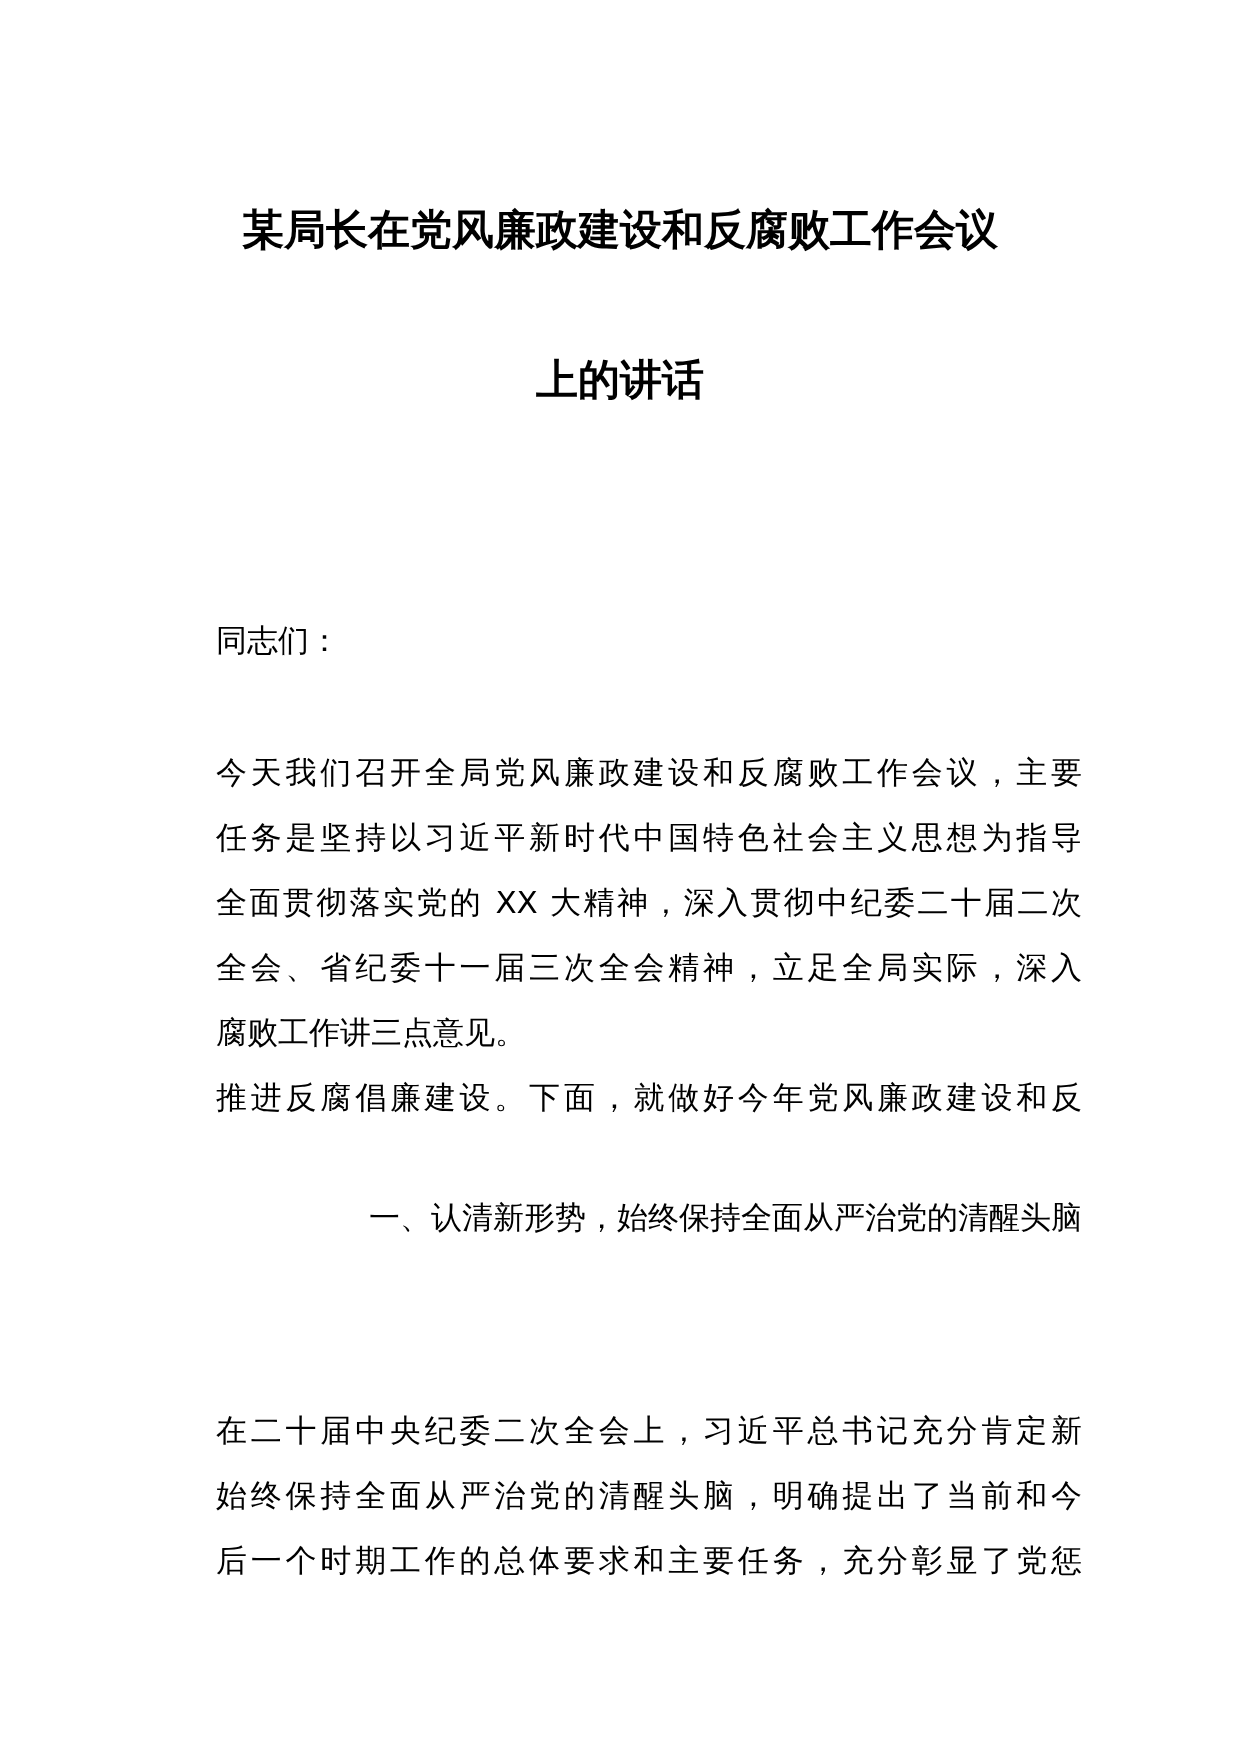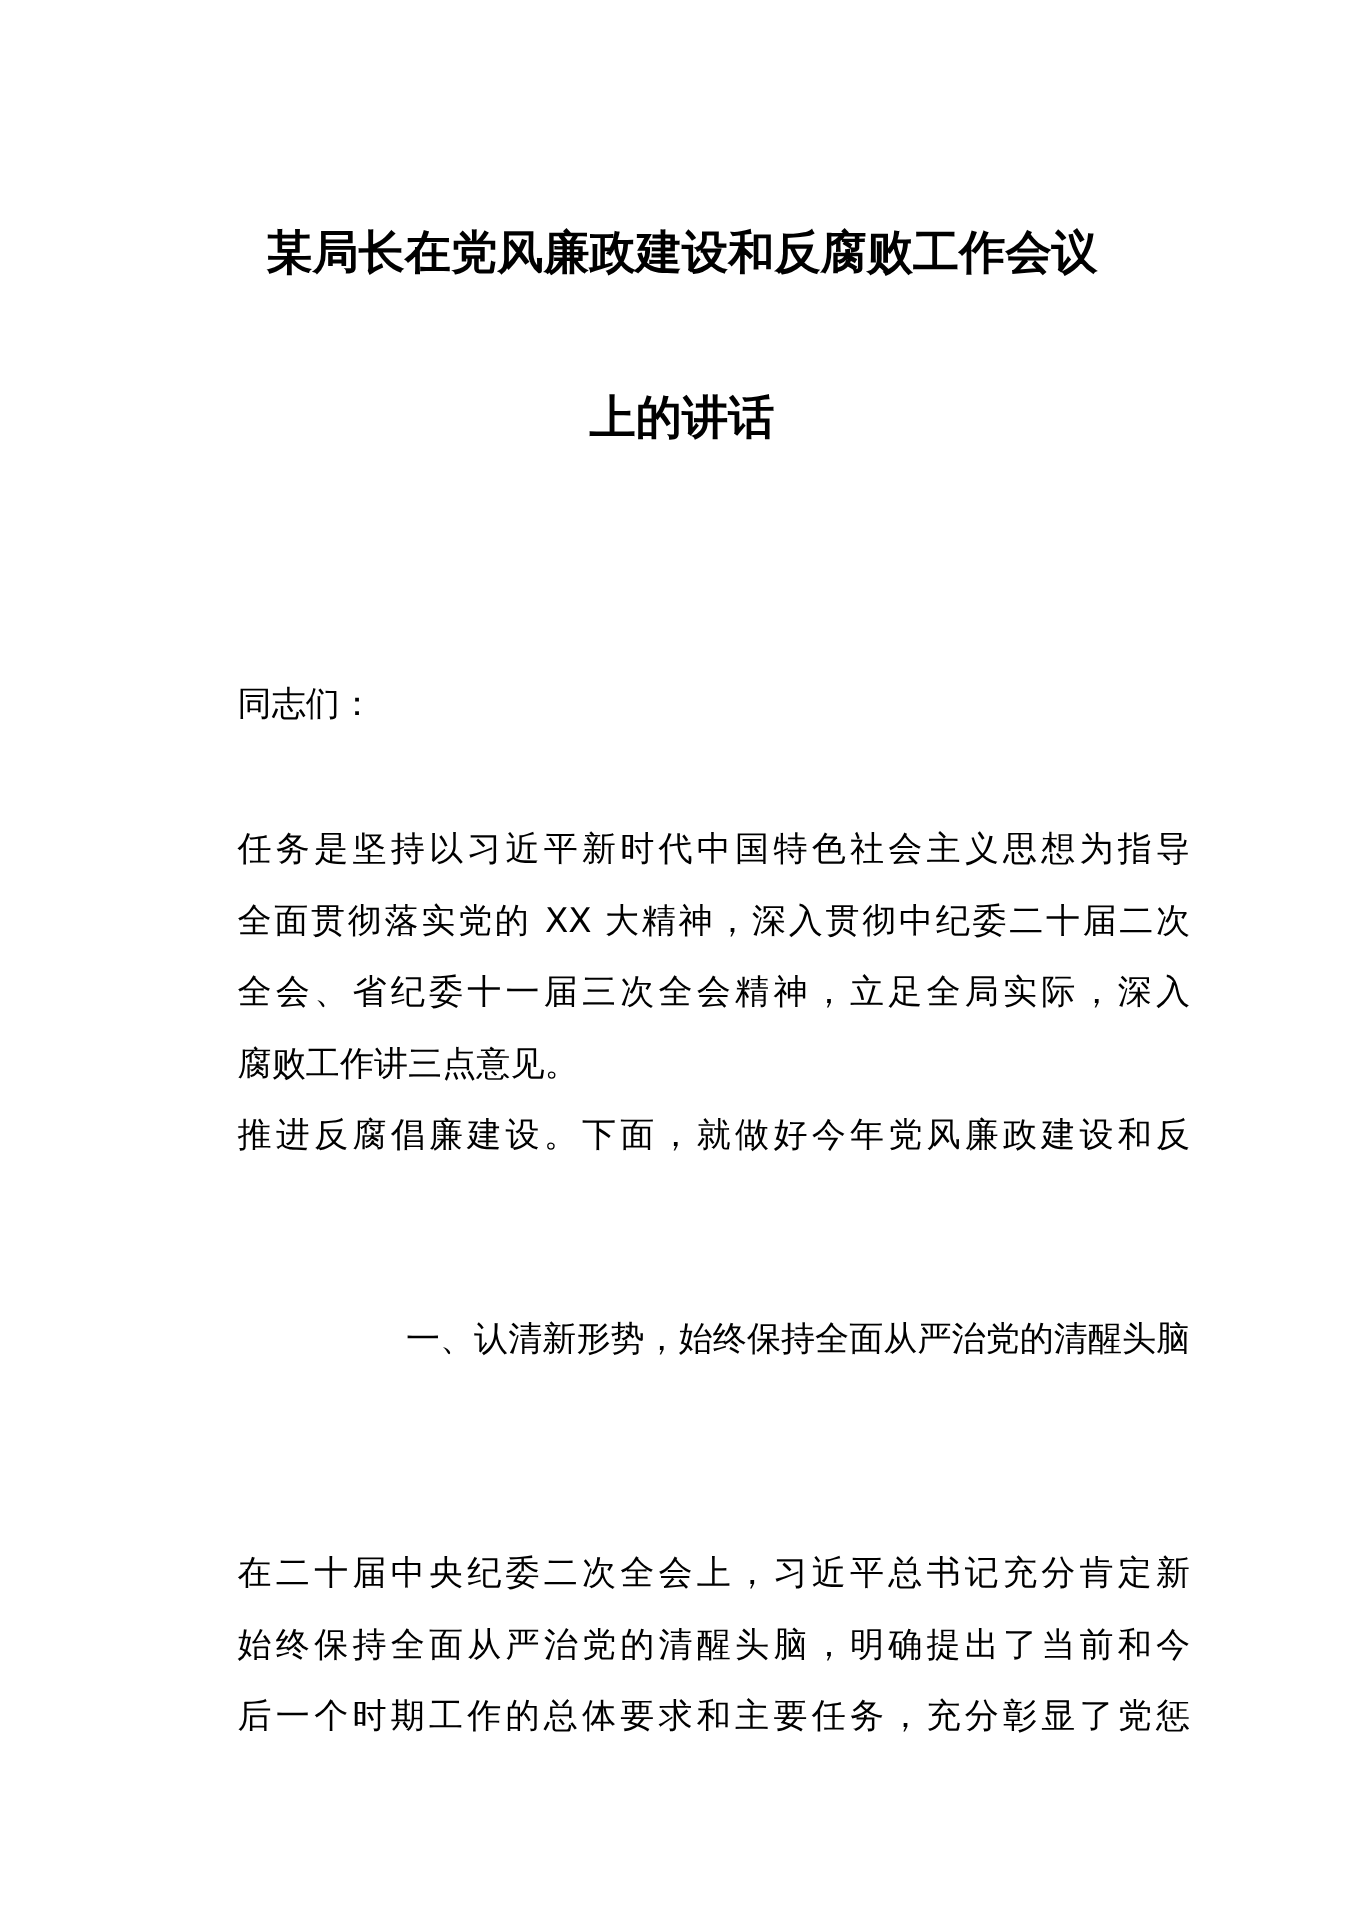--- a/index.html
+++ b/index.html
@@ -22,20 +22,21 @@
 </head>
 <body>
 
 <div class="page">
   <div class="title t1">某局长在党风廉政建设和反腐败工作会议</div>
   <div class="title t2">上的讲话</div>
 
   <div class="body salutation">同志们：</div>
 
   <div class="body para p1">
+    <span class="line">今天我们召开全局党风廉政建设和反腐败工作会议，主要</span>
     <span class="line">任务是坚持以习近平新时代中国特色社会主义思想为指导</span>
     <span class="line">全面贯彻落实党的 XX 大精神，深入贯彻中纪委二十届二次</span>
     <span class="line">全会、省纪委十一届三次全会精神，立足全局实际，深入</span>
     <span class="line last">腐败工作讲三点意见。</span>
     <span class="line">推进反腐倡廉建设。下面，就做好今年党风廉政建设和反</span>
   </div>
 
   <div class="body h1">一、认清新形势，始终保持全面从严治党的清醒头脑</div>
 
   <div class="body para p2">

